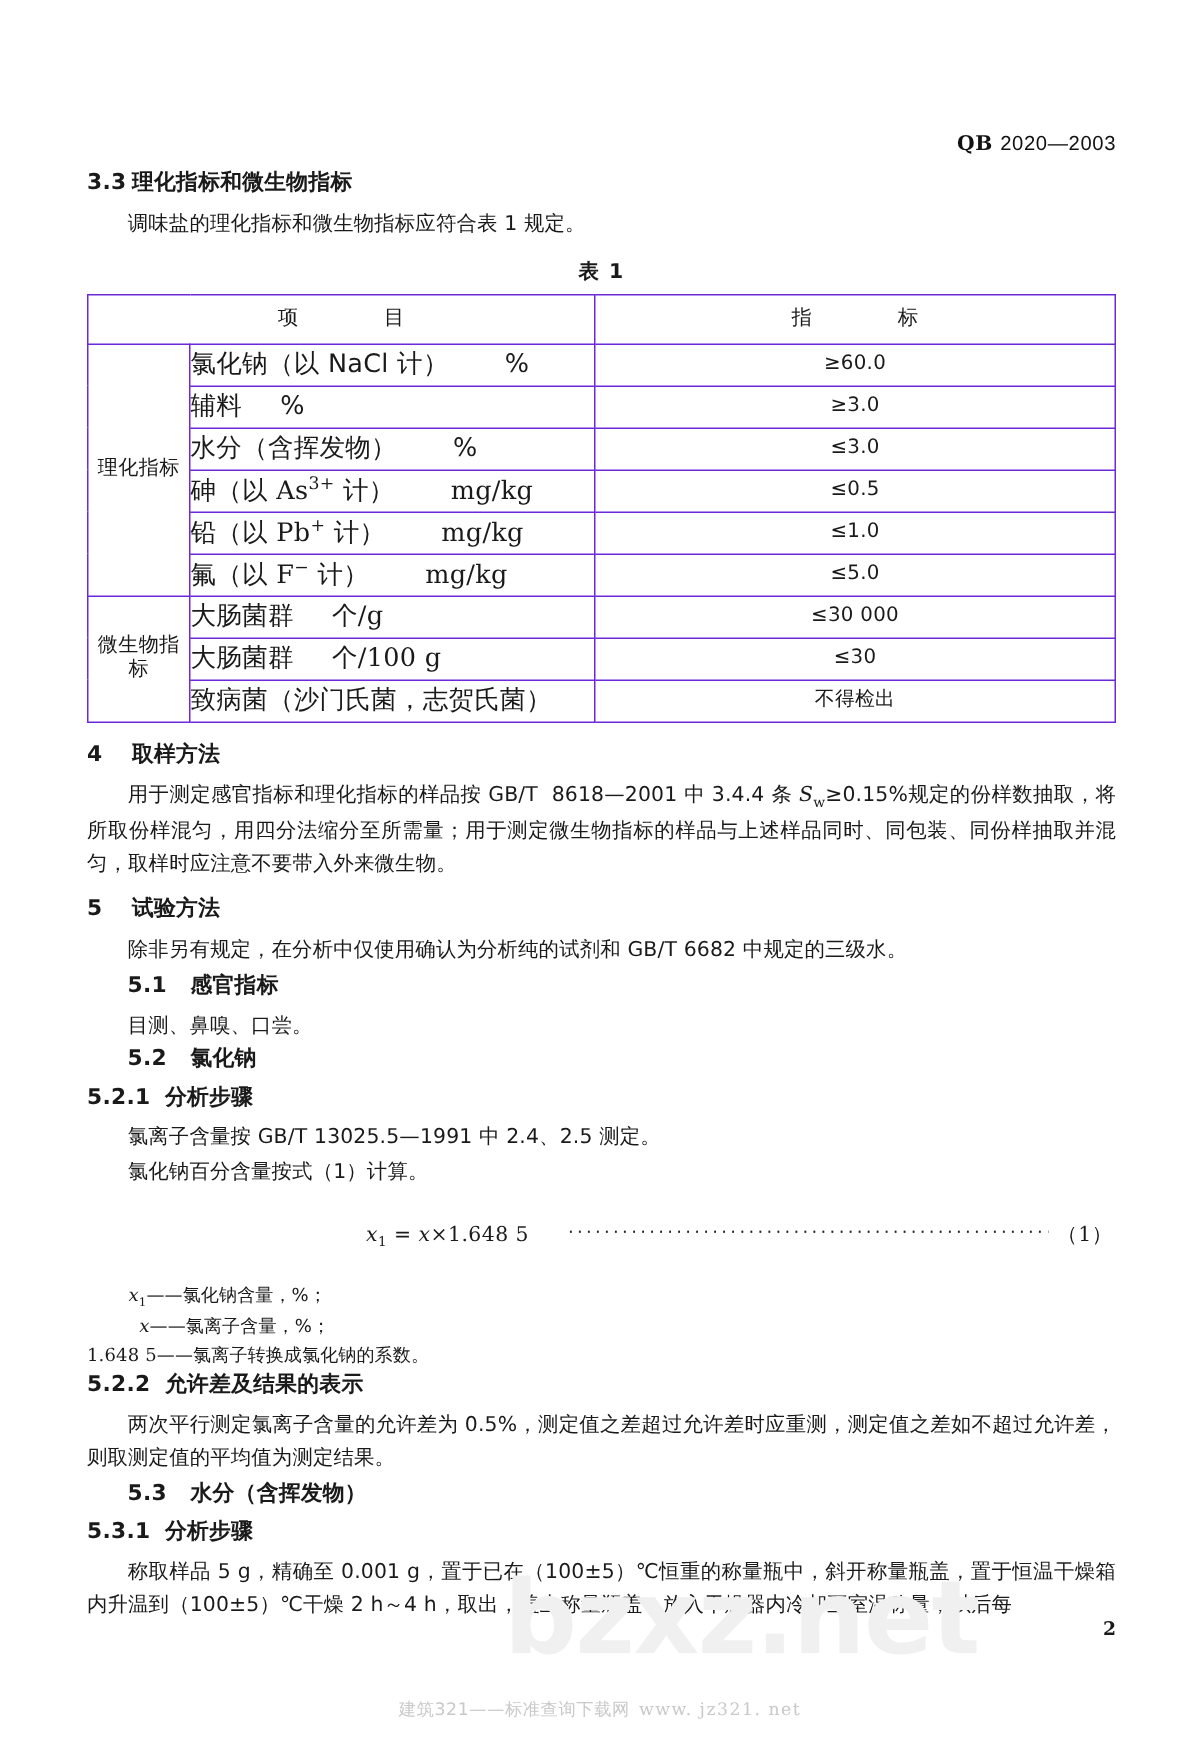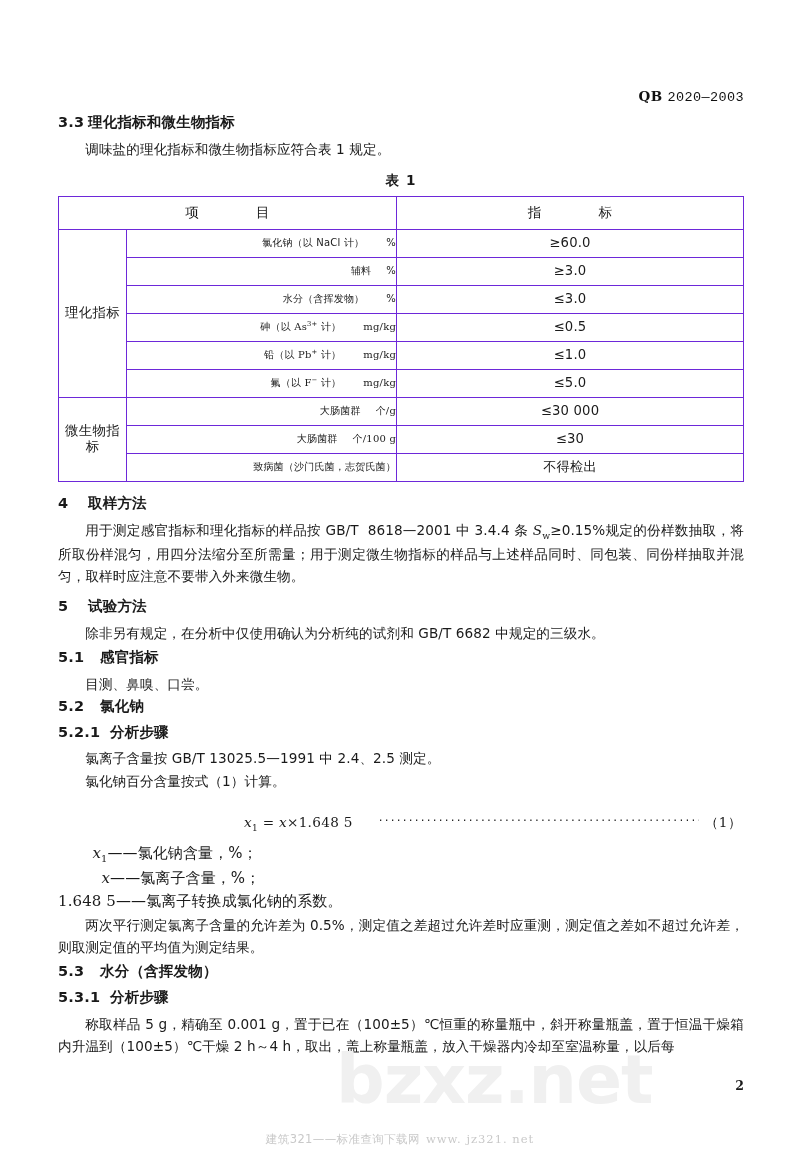--- a/index.html
+++ b/index.html
@@ -31,21 +31,21 @@
     letter-spacing: 0.4px;
     color: #111;
     white-space: nowrap;
   }
   .header .qb {
     font-family: "DejaVu Serif", "Liberation Serif", serif;
     font-weight: bold;
     letter-spacing: 0.5px;
   }
   .header .num {
-    font-family: Liberation Mono, monospace;
+    font-family: Liberation Sans, sans-serif;
   }
 
   
   .content {
     position: absolute;
     left: 58px;
     right: 56px;
     top: 112px;
   }
 
@@ -54,21 +54,21 @@
     font-size: 14.5px;
     margin: 0 0 4px 0;
     letter-spacing: 0.2px;
     line-height: 1.5;
   }
   .h-sec .numlbl {
     display: inline-block;
     min-width: 30px;
     font-family: "DejaVu Sans", sans-serif;
   }
-  .h-sec.sub .numlbl { min-width: 42px; }
+  .h-sec.sub .numlbl { min-width: 42px; margin-left: 27px; }
   .h-sec.sub3 .numlbl { min-width: 52px; }
 
   p.body {
     font-size: 13.6px;
     line-height: 1.62;
     margin: 0 0 3px 0;
     text-align: justify;
     text-justify: inter-character;
     text-indent: 2em;
     letter-spacing: 0.1px;
@@ -108,43 +108,43 @@
     font-size: 13.6px;
     letter-spacing: 0.2px;
   }
   .sp-ch { display: inline-block; width: 4.2em; }
   .catcell {
     text-align: center;
     font-size: 13.4px;
     letter-spacing: 0.3px;
   }
   .itemcell {
-    text-align: right;
+    text-align: left;
     padding-left: 13px;
-    font-size: 10px;
+    font-size: 17px;
     letter-spacing: 0.2px;
   }
   .valcell {
     text-align: center;
     font-size: 13.2px;
     letter-spacing: 0.2px;
   }
   .itemcell sup, .itemcell sub {
     font-size: 0.68em;
   }
   .gap-sm { display: inline-block; width: 1.5em; }
   .gap-md { display: inline-block; width: 2.2em; }
 
   
   .formula-row {
     display: flex;
     align-items: baseline;
     justify-content: flex-end;
     font-size: 13.6px;
-    margin: 22px 0 9px 0;
+    margin: 22px 0 20px 0;
     padding-right: 2px;
   }
   .formula-expr {
     font-family: "DejaVu Serif", "Liberation Serif", serif;
     white-space: nowrap;
     letter-spacing: 0.3px;
   }
   .formula-expr i {
     font-style: italic;
   }
@@ -167,21 +167,21 @@
   }
 
   
   .where-label {
     font-size: 13.6px;
     margin: 0 0 2px 0;
     padding-left: 2em;
     letter-spacing: 0.2px;
   }
   .def-line {
-    font-size: 15px;
+    font-size: 12px;
     line-height: 1.58;
     letter-spacing: 0.1px;
     white-space: nowrap;
   }
   .def-line .sym {
     font-family: "DejaVu Serif", "Liberation Serif", serif;
     font-style: italic;
     display: inline-block;
   }
   .def-line .sym sub { font-style: normal; font-size: 0.66em; }
@@ -353,20 +353,23 @@
     <div class="formula-row">
       <span class="formula-expr"><i>x</i><sub>1</sub> <span>=</span> <i>x</i><span>×1.648 5</span></span>
       <span class="leaders">······················································</span>
       <span class="formula-tag">（1）</span>
     </div>
 
     <div class="def-line i1"><span class="sym"><span>x</span><sub>1</sub></span><span>——</span><span>氯化钠含量，%；</span></div>
     <div class="def-line i2"><span class="sym"><span>x</span></span><span>——</span><span>氯离子含量，%；</span></div>
     <div class="def-line i0"><span class="numsym">1.648 5</span><span>——</span><span>氯离子转换成氯化钠的系数。</span></div>
 
+    <div class="h-sec sub3">
+      <span class="numlbl">5.2.2</span><span>允许差及结果的表示</span>
+    </div>
     <p class="body">两次平行测定氯离子含量的允许差为 0.5%，测定值之差超过允许差时应重测，测定值之差如不超过允许差，则取测定值的平均值为测定结果。</p>
 
     <div class="h-sec sub">
       <span class="numlbl">5.3</span><span>水分（含挥发物）</span>
     </div>
 
     <div class="h-sec sub3">
       <span class="numlbl">5.3.1</span><span>分析步骤</span>
     </div>
     <p class="body">称取样品 5 g，精确至 0.001 g，置于已在（100±5）℃恒重的称量瓶中，斜开称量瓶盖，置于恒温干燥箱内升温到（100±5）℃干燥 2 h～4 h，取出，盖上称量瓶盖，放入干燥器内冷却至室温称量，以后每</p>

